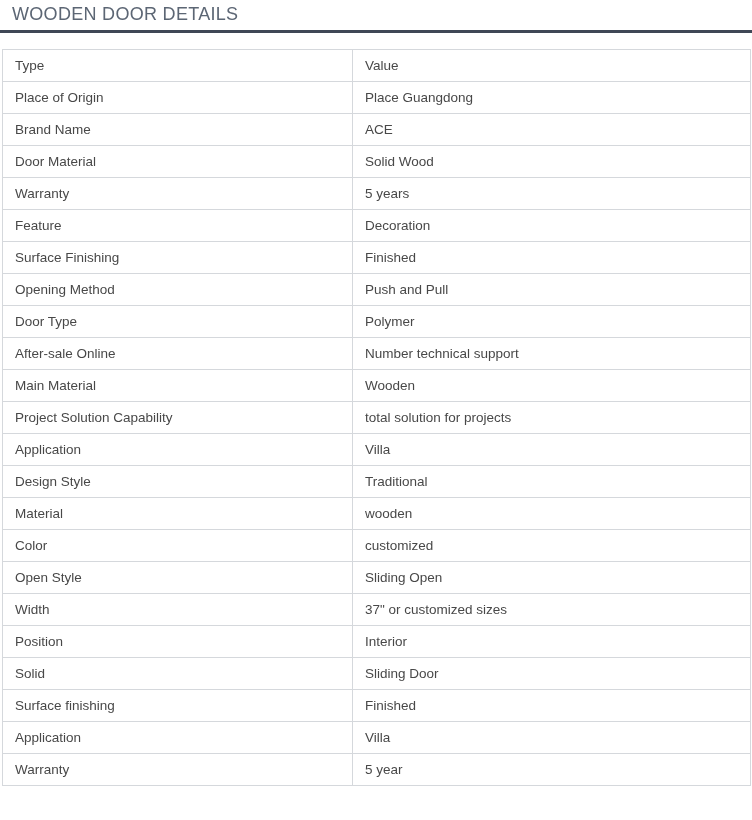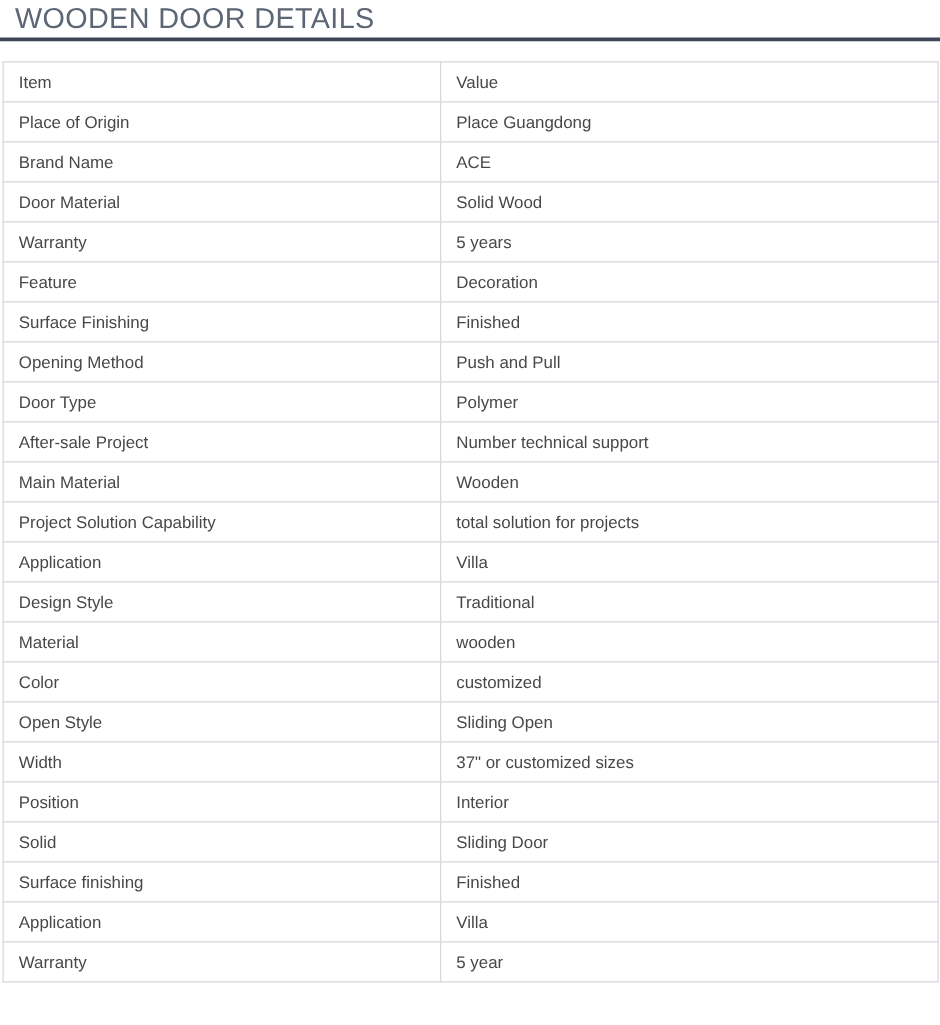--- a/index.html
+++ b/index.html
@@ -12,21 +12,21 @@
   }
   .page {
     width: 752px;
     height: 820px;
     background: #ffffff;
     overflow: hidden;
   }
   .section-title {
     margin: 0;
     padding: 0 0 0 12px;
-    font-size: 23px;
+    font-size: 18px;
     font-weight: 500;
     line-height: 29px;
     color: #5c6674;
     letter-spacing: 0.3px;
   }
   .title-rule {
     height: 3px;
     background: #3f4756;
     width: 752px;
     margin: 1px 0 0 0;
@@ -63,21 +63,21 @@
   <div class="title-rule"></div>
 
   <div class="spec-table-wrap">
     <table class="spec-table">
       <colgroup>
         <col class="col-item">
         <col class="col-value">
       </colgroup>
       <tbody>
         <tr>
-          <td>Item</td>
+          <td>Type</td>
           <td>Value</td>
         </tr>
       <tr>
             <td>Place of Origin</td>
             <td>Place Guangdong</td>
           </tr>
           <tr>
             <td>Brand Name</td>
             <td>ACE</td>
           </tr>
@@ -99,21 +99,21 @@
           </tr>
           <tr>
             <td>Opening Method</td>
             <td>Push and Pull</td>
           </tr>
           <tr>
             <td>Door Type</td>
             <td>Polymer</td>
           </tr>
           <tr>
-            <td>After-sale Project</td>
+            <td>After-sale Online</td>
             <td>Number technical support</td>
           </tr>
           <tr>
             <td>Main Material</td>
             <td>Wooden</td>
           </tr>
           <tr>
             <td>Project Solution Capability</td>
             <td>total solution for projects</td>
           </tr>

